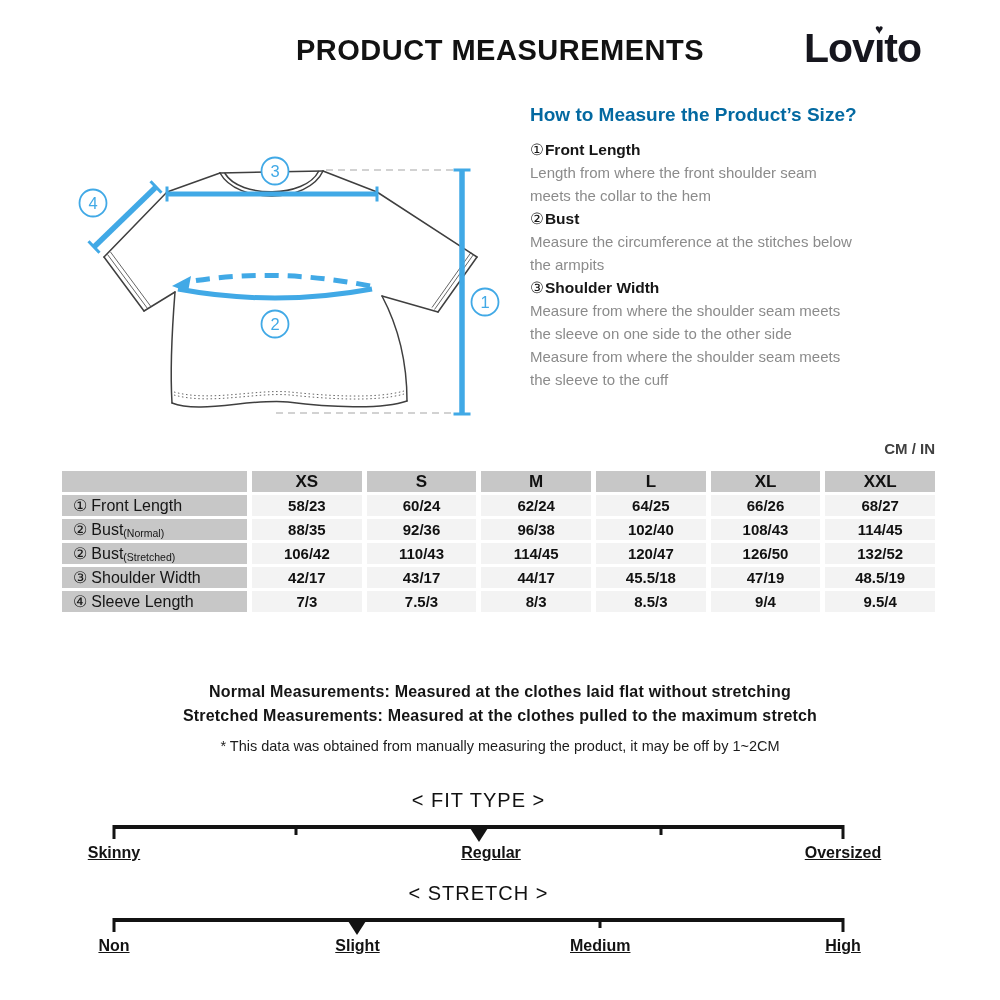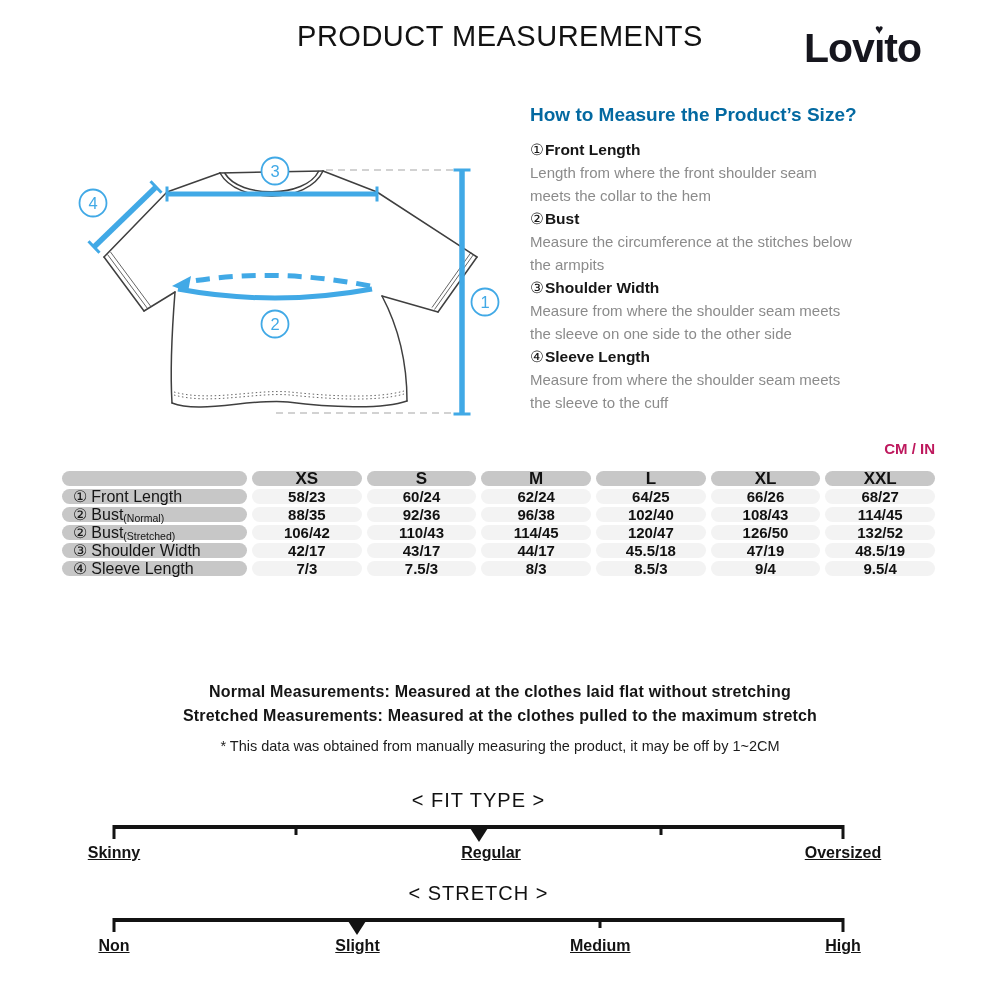--- a/index.html
+++ b/index.html
@@ -5,22 +5,22 @@
   html,body{margin:0;padding:0;}
   body{
     width:1000px;height:1000px;position:relative;overflow:hidden;
     background:#ffffff;color:#1a1a1a;
     font-family:"Liberation Sans",sans-serif;
   }
   .abs{position:absolute;}
 
   
   .page-title{
-    top:20px;left:0;width:1000px;text-align:center;
-    font-size:29px;font-weight:400;letter-spacing:.5px;color:#121212;
+    top:34px;left:0;width:1000px;text-align:center;
+    font-size:29px;font-weight:700;letter-spacing:.5px;color:#121212;
   }
   .brand{
     top:25px;right:79px;font-size:41px;font-weight:700;color:#16161e;letter-spacing:-1px;
   }
   .brand .logo-i{position:relative;display:inline-block;}
   .brand .logo-heart{
     position:absolute;left:50%;top:-3px;transform:translateX(-50%);
     font-size:14px;line-height:1;letter-spacing:0;
   }
 
@@ -28,29 +28,29 @@
   .diagram{top:140px;left:60px;width:460px;height:292px;}
 
   
   .howto{top:104px;left:530px;width:412px;}
   .howto-title{font-size:19px;font-weight:700;color:#0369a1;margin:0 0 12px 0;}
   .howto-item .hname{font-size:15.5px;font-weight:700;color:#161616;line-height:23px;}
   .howto-item .hnum{font-size:15.5px;font-weight:400;margin-right:1px;}
   .howto-item .dline{font-size:15px;color:#8b8b8b;line-height:23px;}
 
   
-  .units{top:440px;right:65px;font-size:15px;font-weight:700;color:#be185d;}
+  .units{top:440px;right:65px;font-size:15px;font-weight:700;color:#404040;}
 
   
   .size-table{
     top:471px;left:62px;width:873px;
     display:grid;grid-template-columns:185px repeat(6,1fr);
     column-gap:5px;row-gap:3px;
   }
-  .size-table .cell{height:15px;display:flex;align-items:center;justify-content:center;border-radius:9px;}
+  .size-table .cell{height:21px;display:flex;align-items:center;justify-content:center;}
   .size-table .corner{background:#c7c7c7;}
   .size-table .colhead{background:#c7c7c7;font-size:17px;font-weight:700;color:#111;}
   .size-table .rowlabel{
     background:#c7c7c7;justify-content:flex-start;padding-left:11px;
     font-size:16px;font-weight:400;color:#161616;box-sizing:border-box;
   }
   .size-table .rowlabel .rnum{font-size:16px;margin-right:4px;}
   .size-table .rowlabel .rsub{font-size:10.5px;position:relative;top:3px;}
   .size-table .val{background:#f3f3f3;font-size:15px;font-weight:700;color:#111;}
 
@@ -176,21 +176,20 @@
         </div>
       </div>
       <div class="howto-item">
         <div class="hname"><span class="hnum">③</span><span>Shoulder Width</span></div>
         <div class="desc">
           <div class="dline">Measure from where the shoulder seam meets</div>
           <div class="dline">the sleeve on one side to the other side</div>
         </div>
       </div>
       <div class="howto-item">
-        <div class="hname"><span class="hnum">④</span><span>Sleeve Length</span></div>
         <div class="desc">
           <div class="dline">Measure from where the shoulder seam meets</div>
           <div class="dline">the sleeve to the cuff</div>
         </div>
       </div>
     </div>
 </div>
 
 <div class="abs units">CM / IN</div>
 

